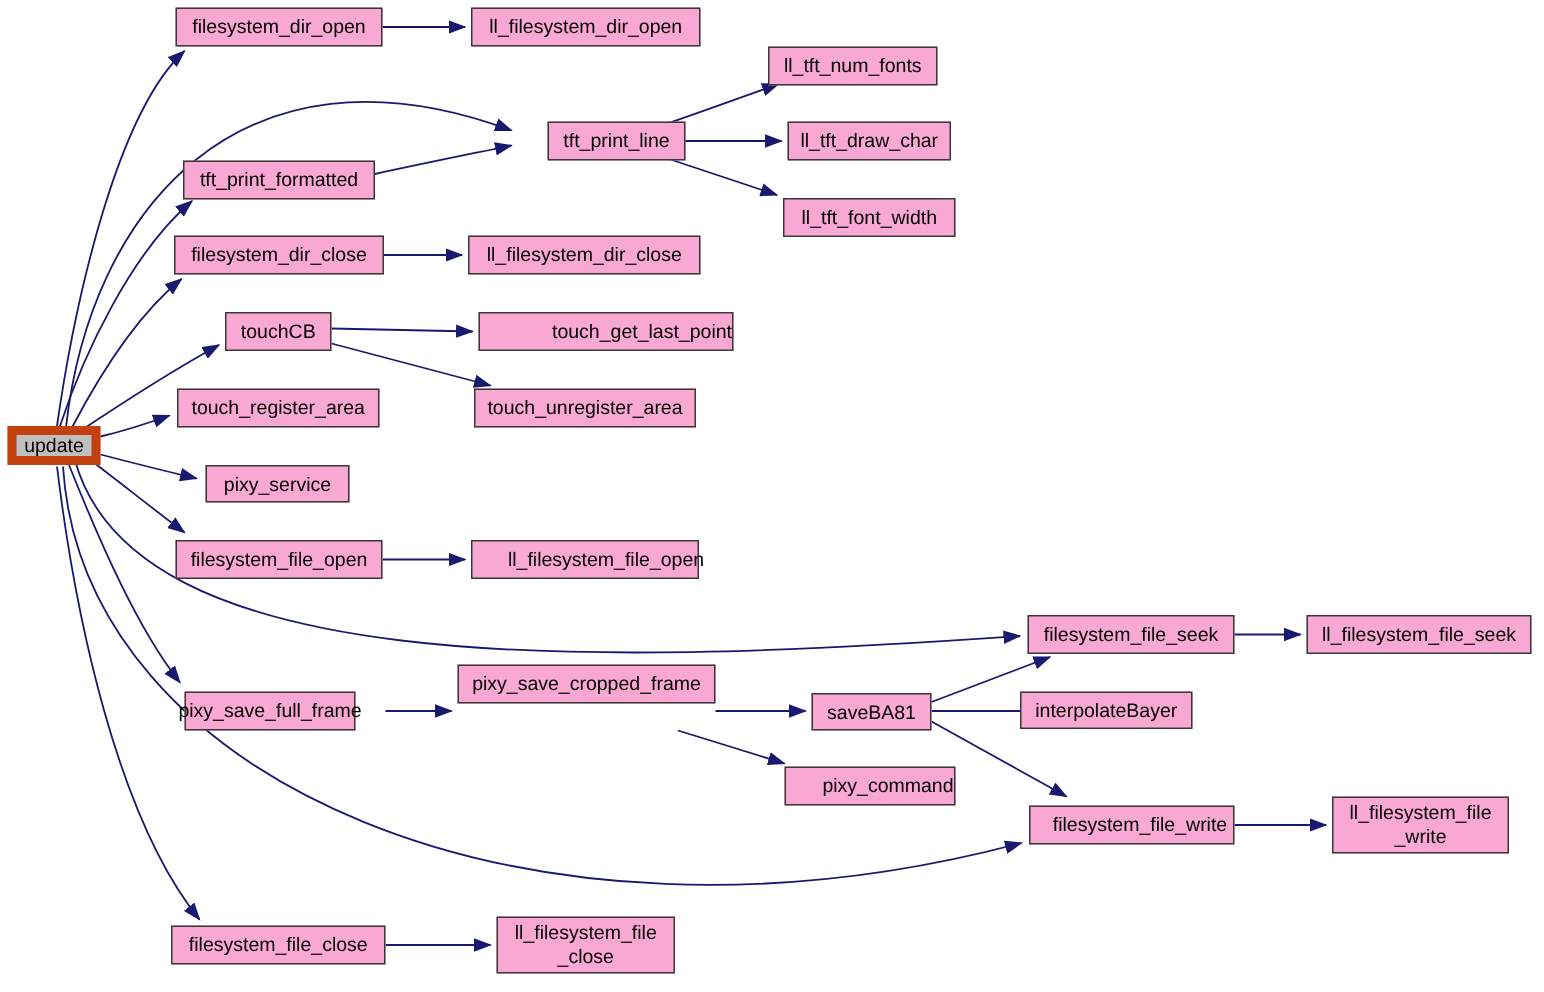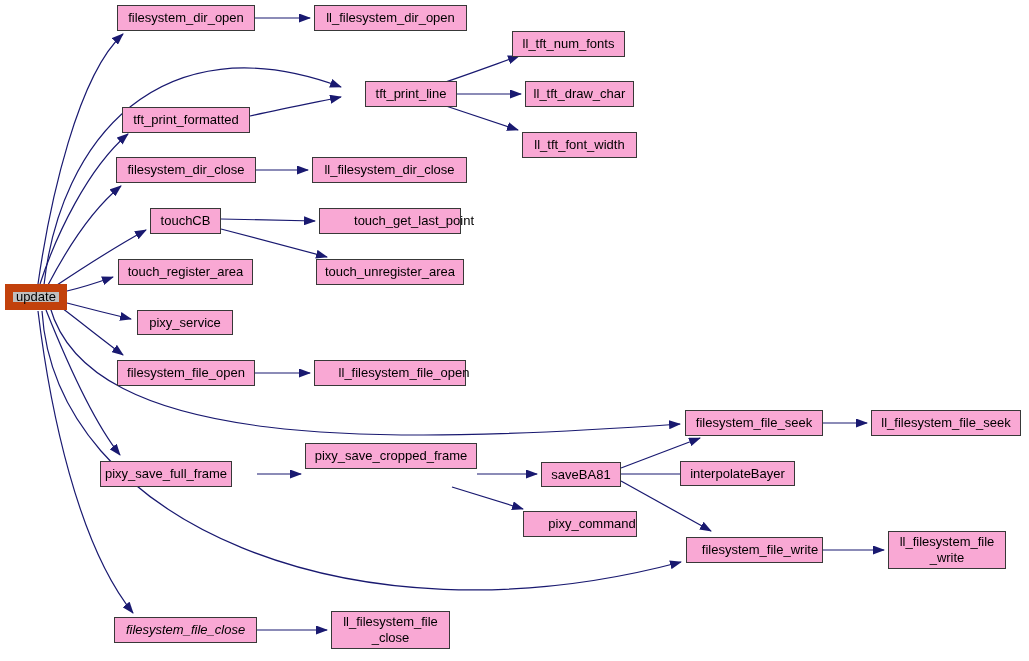--- a/index.html
+++ b/index.html
@@ -30,21 +30,21 @@
     background: #f9a8d4;
     border: 1.5px solid #383838;
     color: #000000;
     font-size: 13px;
     line-height: 16px;
     white-space: pre-line;
     cursor: pointer;
   }
   .node.highlight {
     background: #bfbfbf;
-    border: 8px solid #c2410c;
+    border: 6px solid #c2410c;
   }
 </style>
 </head>
 <body>
 
 <div id="stage" style="background: rgb(255, 255, 255);">
   <svg id="edge-layer" xmlns="http://www.w3.org/2000/svg" viewBox="0 0 1029 661">
     <defs>
       <marker id="arrow" markerUnits="userSpaceOnUse" markerWidth="12" markerHeight="9" refX="11" refY="4.5" orient="auto">
         <path id="arrow-path" d="M0,0 L12,4.5 L0,9 Z" fill="#191970"></path>
@@ -85,32 +85,32 @@
     <div class="node" style="left: 117px; top: 5px; width: 138px; height: 26px;">filesystem_dir_open</div>
     <div class="node" style="left: 314px; top: 5px; width: 153px; height: 26px;">ll_filesystem_dir_open</div>
     <div class="node" style="left: 512px; top: 31px; width: 113px; height: 26px;">ll_tft_num_fonts</div>
     <div class="node" style="left: 345px; top: 81px; width: 92px; height: 26px; margin-left: 20px;">tft_print_line</div>
     <div class="node" style="left: 525px; top: 81px; width: 109px; height: 26px;">ll_tft_draw_char</div>
     <div class="node" style="left: 122px; top: 107px; width: 128px; height: 26px;">tft_print_formatted</div>
     <div class="node" style="left: 522px; top: 132px; width: 115px; height: 26px;">ll_tft_font_width</div>
     <div class="node" style="left: 116px; top: 157px; width: 140px; height: 26px;">filesystem_dir_close</div>
     <div class="node" style="left: 312px; top: 157px; width: 155px; height: 26px;">ll_filesystem_dir_close</div>
     <div class="node" style="left: 150px; top: 208px; width: 71px; height: 26px;">touchCB</div>
-    <div class="node" style="left: 319px; top: 208px; width: 142px; height: 26px; padding-left: 48px;">touch_get_last_point</div>
+    <div class="node" style="left: 319px; top: 208px; width: 170px; height: 26px; padding-left: 48px;">touch_get_last_point</div>
     <div class="node" style="left: 118px; top: 259px; width: 135px; height: 26px;">touch_register_area</div>
     <div class="node" style="left: 316px; top: 259px; width: 148px; height: 26px;">touch_unregister_area</div>
     <div class="node" style="left: 137px; top: 310px; width: 96px; height: 25px;">pixy_service</div>
     <div class="node" style="left: 117px; top: 360px; width: 138px; height: 26px;">filesystem_file_open</div>
     <div class="node" style="left: 314px; top: 360px; width: 152px; height: 26px; padding-left: 28px;">ll_filesystem_file_open</div>
     <div class="node" style="left: 685px; top: 410px; width: 138px; height: 26px;">filesystem_file_seek</div>
     <div class="node" style="left: 871px; top: 410px; width: 150px; height: 26px;">ll_filesystem_file_seek</div>
-    <div class="node" style="left: 100px; top: 461px; width: 132px; height: 26px;">pixy_save_full_frame</div>
+    <div class="node" style="left: 123px; top: 461px; width: 114px; height: 26px;">pixy_save_full_frame</div>
     <div class="node" style="left: 305px; top: 443px; width: 172px; height: 26px;">pixy_save_cropped_frame</div>
     <div class="node" style="left: 541px; top: 462px; width: 80px; height: 25px;">saveBA81</div>
     <div class="node" style="left: 680px; top: 461px; width: 115px; height: 25px;">interpolateBayer</div>
     <div class="node" style="left: 523px; top: 511px; width: 114px; height: 26px; padding-left: 24px;">pixy_command</div>
     <div class="node" style="left: 686px; top: 537px; width: 137px; height: 26px; padding-left: 11px;">filesystem_file_write</div>
     <div class="node" style="left: 888px; top: 531px; width: 118px; height: 38px;">ll_filesystem_file
 _write</div>
-    <div class="node" style="left: 114px; top: 617px; width: 143px; height: 26px; font-style: italic;">filesystem_file_close</div>
+    <div class="node" style="left: 114px; top: 617px; width: 143px; height: 26px;">filesystem_file_close</div>
     <div class="node" style="left: 331px; top: 611px; width: 119px; height: 38px;">ll_filesystem_file
 _close</div>
   </div>
 
 </body></html>

